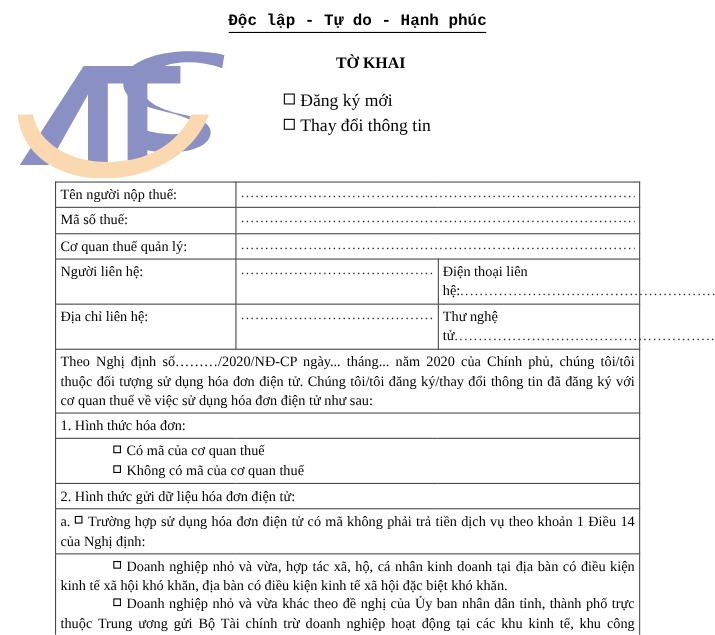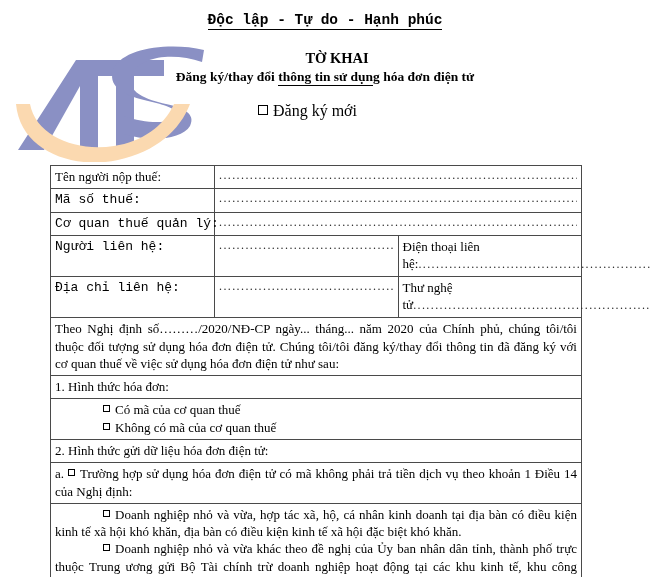--- a/index.html
+++ b/index.html
@@ -114,21 +114,21 @@
   #form-table td {
     border: 1.1px solid #4a4a4a;
     padding: 2px 4px 3px 4px;
     vertical-align: top;
     line-height: 1.33;
   }
   td.label-cell {
     width: 155px;
     white-space: nowrap;
   }
-  td.label-cell.indent { padding-left: 12px; font-family: Liberation Mono, monospace; }
+  td.label-cell.indent { padding-left: 12px; }
   .dots {
     display: block;
     overflow: hidden;
     white-space: nowrap;
     letter-spacing: 1.4px;
     color: #2b2b2b;
     font-size: 12px;
   }
   .inline-dots {
     letter-spacing: 1.4px;
@@ -166,27 +166,29 @@
 <svg id="logo-watermark" viewBox="0 0 210 120" aria-hidden="true">
   <path d="M4 108 L62 18 L84 18 L84 108 L66 108 L66 44 L30 108 Z" fill="#8a90c4"></path>
   <path d="M74 18 L150 18 L150 34 L120 34 L120 108 L102 108 L102 34 L74 34 Z" fill="#8a90c4"></path>
   <path d="M188 20 C160 10 126 14 118 32 C110 50 134 58 152 62 C170 66 182 72 176 84 C168 98 134 100 110 92 L110 74 C132 82 158 82 162 74 C166 66 146 62 130 58 C110 53 92 44 100 26 C110 6 156 0 190 8 Z" fill="#8a90c4"></path>
   <path d="M2 62 C6 108 58 128 104 118 C142 110 166 88 176 62 L160 62 C150 84 128 100 100 104 C62 110 22 94 16 62 Z" fill="#fbd9b0"></path>
 </svg>
 
 <div id="doc-header">
   <div id="national-motto"><span class="u">Độc lập - Tự do - Hạnh phúc</span></div>
   <div id="form-title">TỜ KHAI</div>
-  <div id="form-subtitle"><span>Đăng ký/thay đổi </span><span class="u">thông tin sử dụn</span><span>g hóa đơn điện tử</span></div>
 </div>
 
 <div id="form-options">
   <div class="opt-row">
     <span class="cb-lg"></span><span>Đăng ký mới</span>
   </div>
+  <div class="opt-row">
+    <span class="cb-lg"></span><span>Thay đổi thông tin</span>
+  </div>
 </div>
 
 <table id="form-table">
   <tbody>
     <tr>
       <td class="label-cell">Tên người nộp thuế:</td>
       <td colspan="2">
           <span class="dots">....................................................................................................................</span>
         </td>
     </tr>

